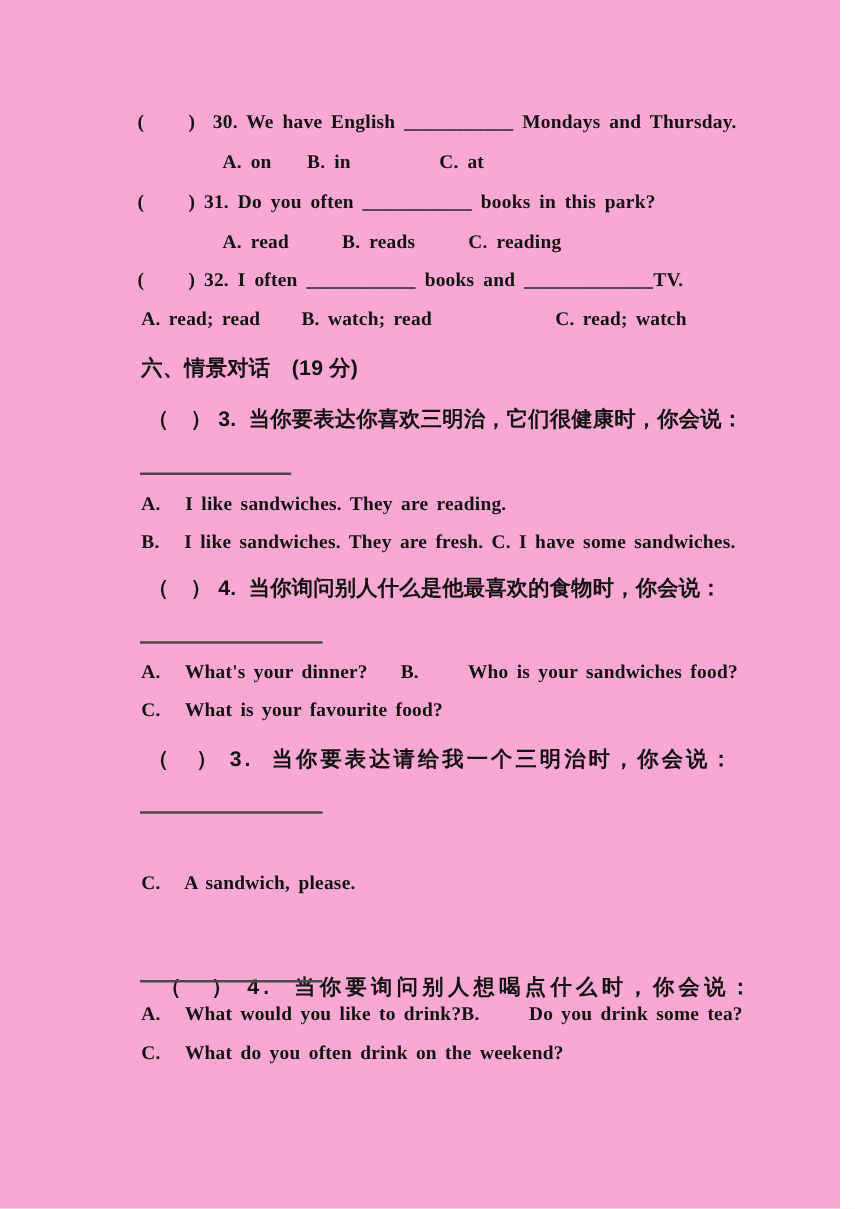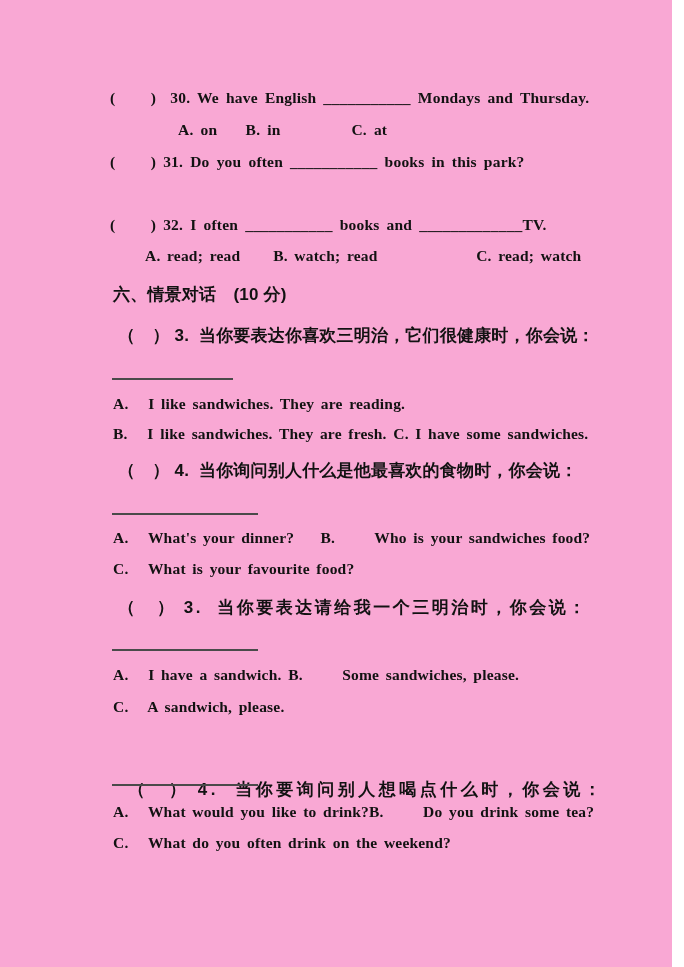--- a/index.html
+++ b/index.html
@@ -50,39 +50,39 @@
 </style>
 </head>
 <body>
 
 <div class="page">
 
   <div class="row en-q" style="left:110px; top:89px;">(     )  30. We have English ___________ Mondays and Thursday.</div>
   <div class="row en-q" style="left:178px; top:121px;">A. on    B. in          C. at</div>
 
   <div class="row en-q" style="left:110px; top:153px;">(     ) 31. Do you often ___________ books in this park?</div>
+  <div class="row en-q" style="left:178px; top:185px;">A. read      B. reads      C. reading</div>
 
   <div class="row en-q" style="left:110px; top:216px;">(     ) 32. I often ___________ books and _____________TV.</div>
-  <div class="row en" style="left:113px; top:247px;margin-left:32px;">A. read; read     B. watch; read               C. read; watch</div>
+  <div class="row en" style="left:113px; top:247px;">A. read; read     B. watch; read               C. read; watch</div>
 
-  <div class="row cn" style="left:113px; top:283px;">六、情景对话　(10 分)</div>
+  <div class="row cn" style="left:113px; top:283px;">六、情景对话　(19 分)</div>
 
   <div class="row cn" style="left:118px; top:324px;">（　） 3.  当你要表达你喜欢三明治，它们很健康时，你会说：</div>
   <div class="blank-underline" style="left:112px; top:378px; width:121px;"></div>
   <div class="row en" style="left:113px; top:395px;">A.   I like sandwiches. They are reading.</div>
   <div class="row en" style="left:113px; top:425px;">B.   I like sandwiches. They are fresh. C. I have some sandwiches.</div>
 
   <div class="row cn" style="left:118px; top:459px;">（　） 4.  当你询问别人什么是他最喜欢的食物时，你会说：</div>
   <div class="blank-underline" style="left:112px; top:513px; width:146px;"></div>
   <div class="row en" style="left:113px; top:529px;">A.   What's your dinner?    B.      Who is your sandwiches food?</div>
   <div class="row en" style="left:113px; top:560px;">C.   What is your favourite food?</div>
 
   <div class="row cn cn-ls2" style="left:118px; top:596px;text-align:center;">（　） 3.  当你要表达请给我一个三明治时，你会说：</div>
   <div class="blank-underline" style="left:112px; top:649px; width:146px;"></div>
-  <div class="row en" style="left:113px; top:666px;">A.   I have a sandwich. B.      Some sandwiches, please.</div>
   <div class="row en" style="left:113px; top:698px;">C.   A sandwich, please.</div>
 
   <div class="row cn cn-ls3" style="left:128px; top:734px;margin-top:44px;">（　） 4.  当你要询问别人想喝点什么时，你会说：</div>
   <div class="blank-underline" style="left:112px; top:784px; width:146px;"></div>
   <div class="row en" style="left:113px; top:803px;">A.   What would you like to drink?B.      Do you drink some tea?</div>
   <div class="row en" style="left:113px; top:834px;text-align:center;">C.   What do you often drink on the weekend?</div>
 
 </div>
 
 </body></html>

